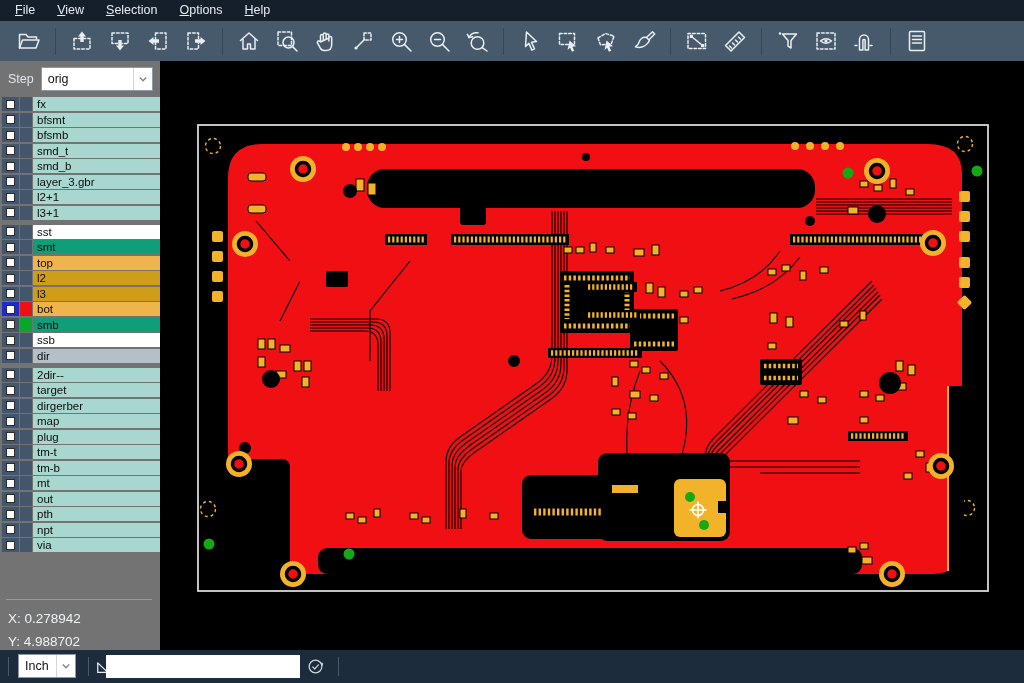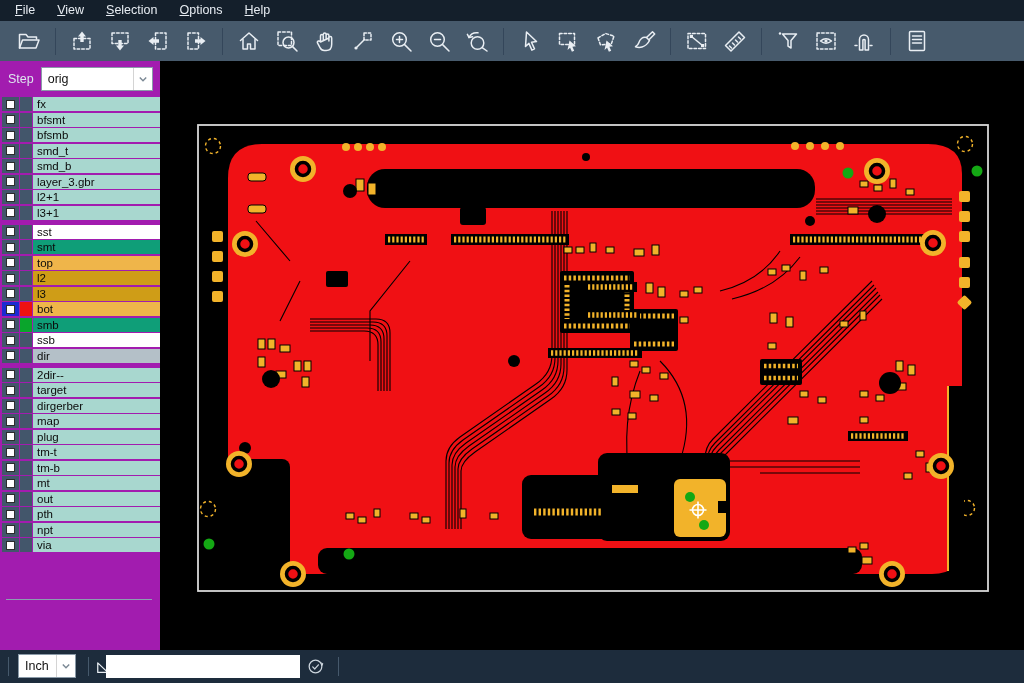--- a/index.html
+++ b/index.html
@@ -16,21 +16,21 @@
 
   
   .toolbar { position:absolute; top:21px; left:0; right:0; height:40px;
              background:#475a6c; display:flex; align-items:center; padding-left:10px; }
   .tb-btn { width:32px; height:32px; background:transparent; border:none;
             display:flex; align-items:center; justify-content:center; margin:0 3px; }
   .tb-sep { width:1px; height:27px; background:#34465a; margin:0 7px; }
 
   
   .sidebar { position:absolute; top:61px; left:0; width:160px; height:589px;
-             background:#a21caf; }
+             background:#737373; }
   .step-row { position:absolute; top:6px; left:8px; right:7px; height:24px;
               display:flex; align-items:center; }
   .step-label { color:#dde6ee; font-size:12.5px; margin-right:7px; }
   .dropdown { flex:1; height:24px; background:#fff; border:1px solid #8a9aa8;
               display:flex; align-items:center; position:relative;
               font-size:12.5px; color:#111; padding-left:6px; }
   .dd-chev { position:absolute; right:0; top:0; bottom:0; width:19px;
              border-left:1px solid #d4d4d4; display:flex; align-items:center;
              justify-content:center; }
 
@@ -490,20 +490,24 @@
         <div class="layer-row">
           <span class="cb-cell">
             <span class="cb"></span>
           </span>
           <span class="swatch-cell"></span>
           <span class="name-cell" style="background: rgb(168, 215, 207);">via</span>
         </div>
       </div>
     </div>
   <div class="sep-line"></div>
+  <div class="coords">
+    <div>X: 0.278942</div>
+    <div>Y: 4.988702</div>
+  </div>
 </div>
 
 <div class="canvas">
 <svg width="864" height="589" viewBox="0 0 864 589">
   <rect x="0" y="0" width="864" height="589" fill="#000"></rect>
 
   <rect x="38" y="64" width="790" height="466" fill="none" stroke="#d8d8d8" stroke-width="1.8"></rect>
 
   <g fill="none" stroke="#f2b32a" stroke-width="1.4" stroke-dasharray="3 3">
     <circle cx="53" cy="85" r="7.5"></circle>

